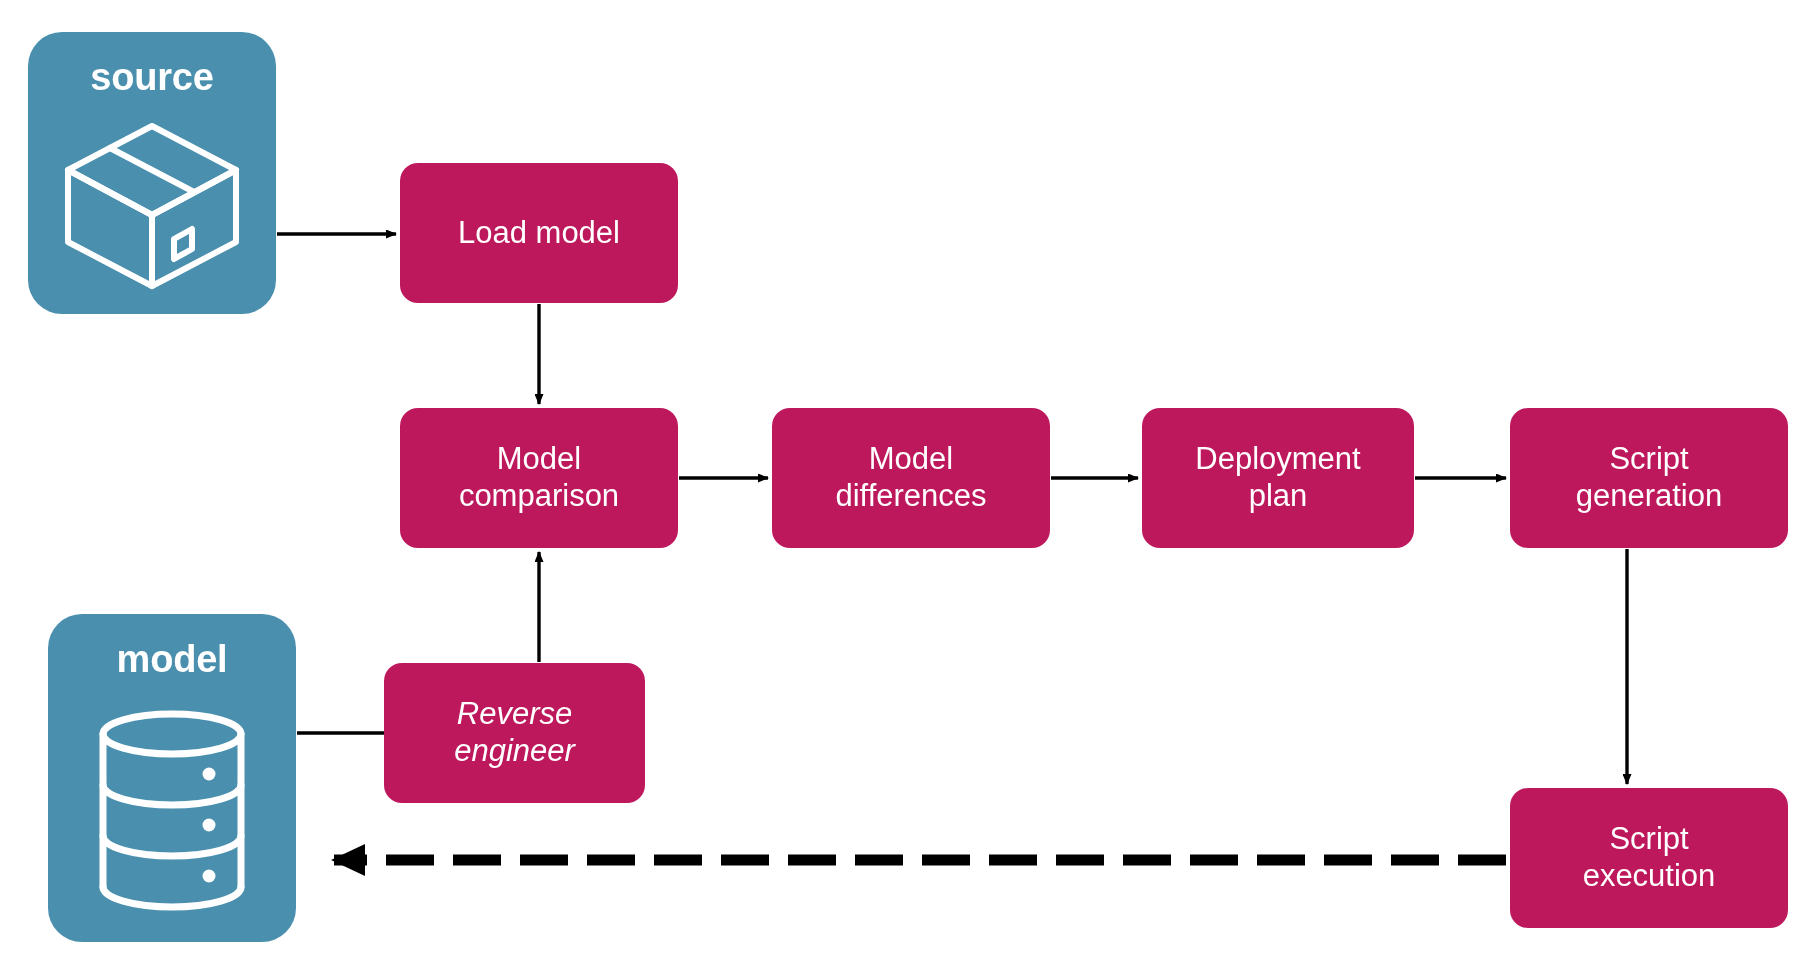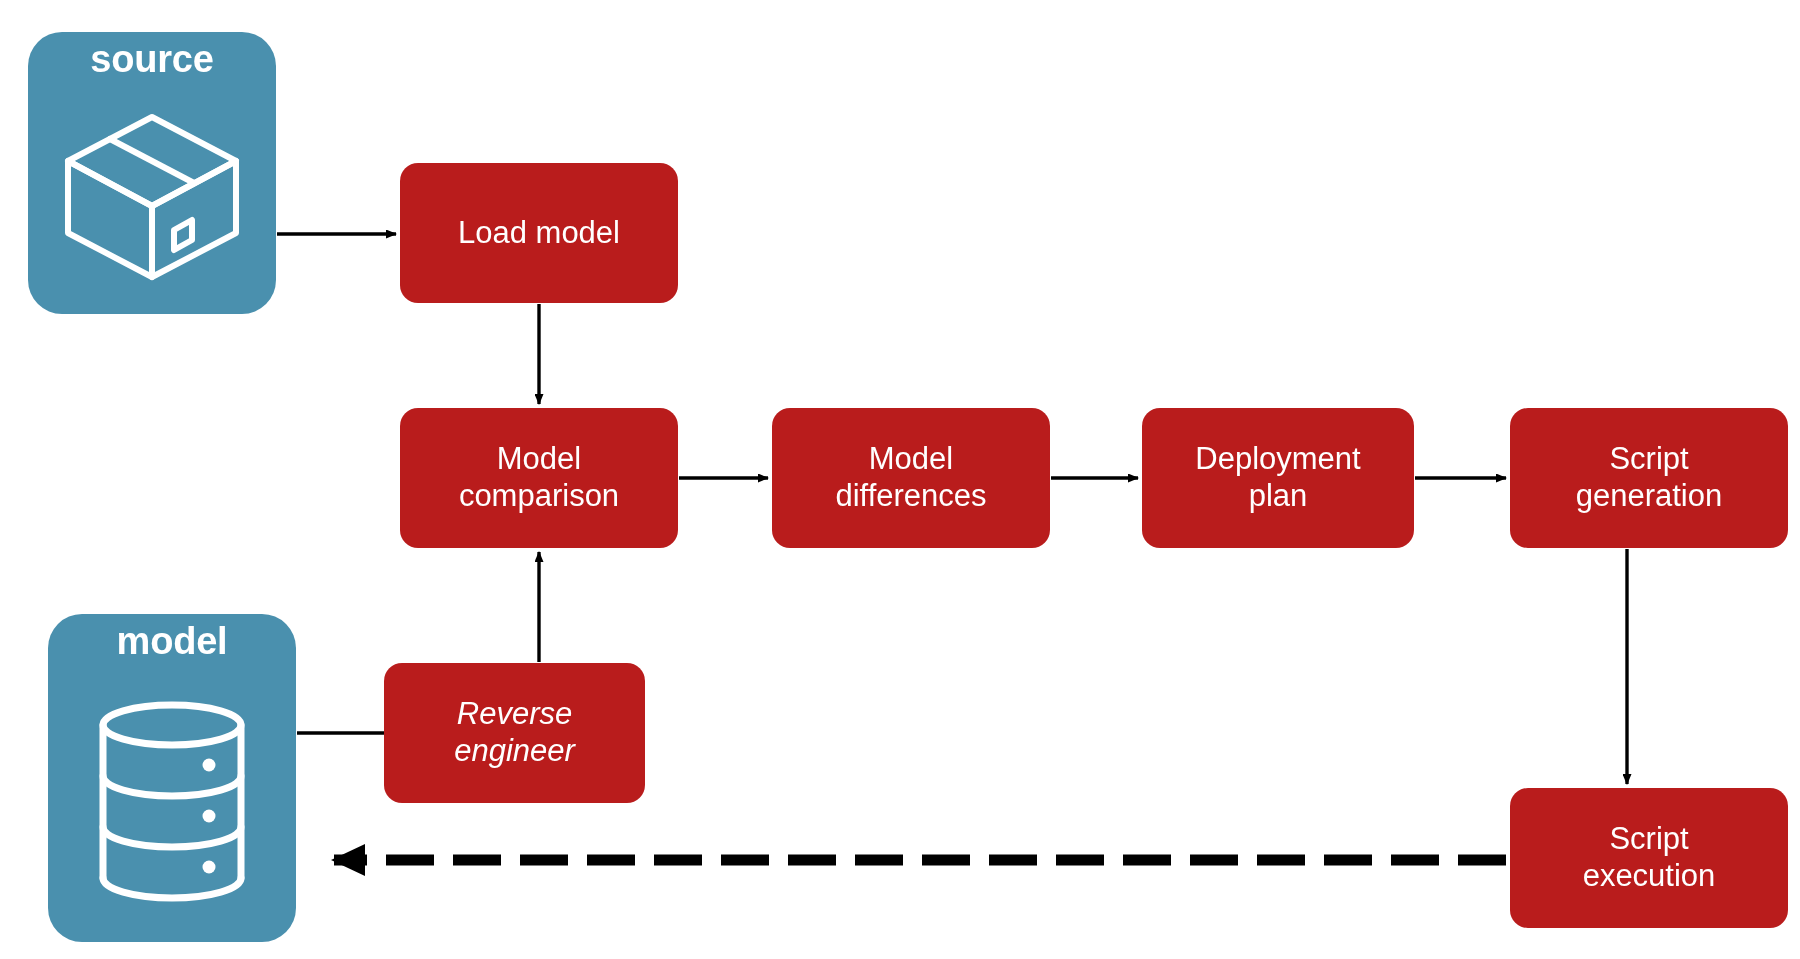--- a/index.html
+++ b/index.html
@@ -39,39 +39,39 @@
     flex-direction: column;
     align-items: center;
     box-sizing: border-box;
   }
   .endpoint .ep-title {
     color: #ffffff;
     font-weight: bold;
     font-size: 38px;
     letter-spacing: -0.2px;
     line-height: 1;
-    margin-top: 8px;
+    margin-top: 26px;
     text-align: center;
     white-space: nowrap;
   }
   .endpoint .ep-icon {
     flex: 1;
     display: flex;
     align-items: center;
     justify-content: center;
     width: 100%;
   }
   .endpoint .ep-icon svg {
     display: block;
   }
 
   
   .node {
     position: absolute;
-    background: #b91c1c;
+    background: #be185d;
     border-radius: 18px;
     color: #ffffff;
     display: flex;
     align-items: center;
     justify-content: center;
     text-align: center;
     font-size: 31px;
     line-height: 1.18;
     padding: 4px 10px;
     box-sizing: border-box;

